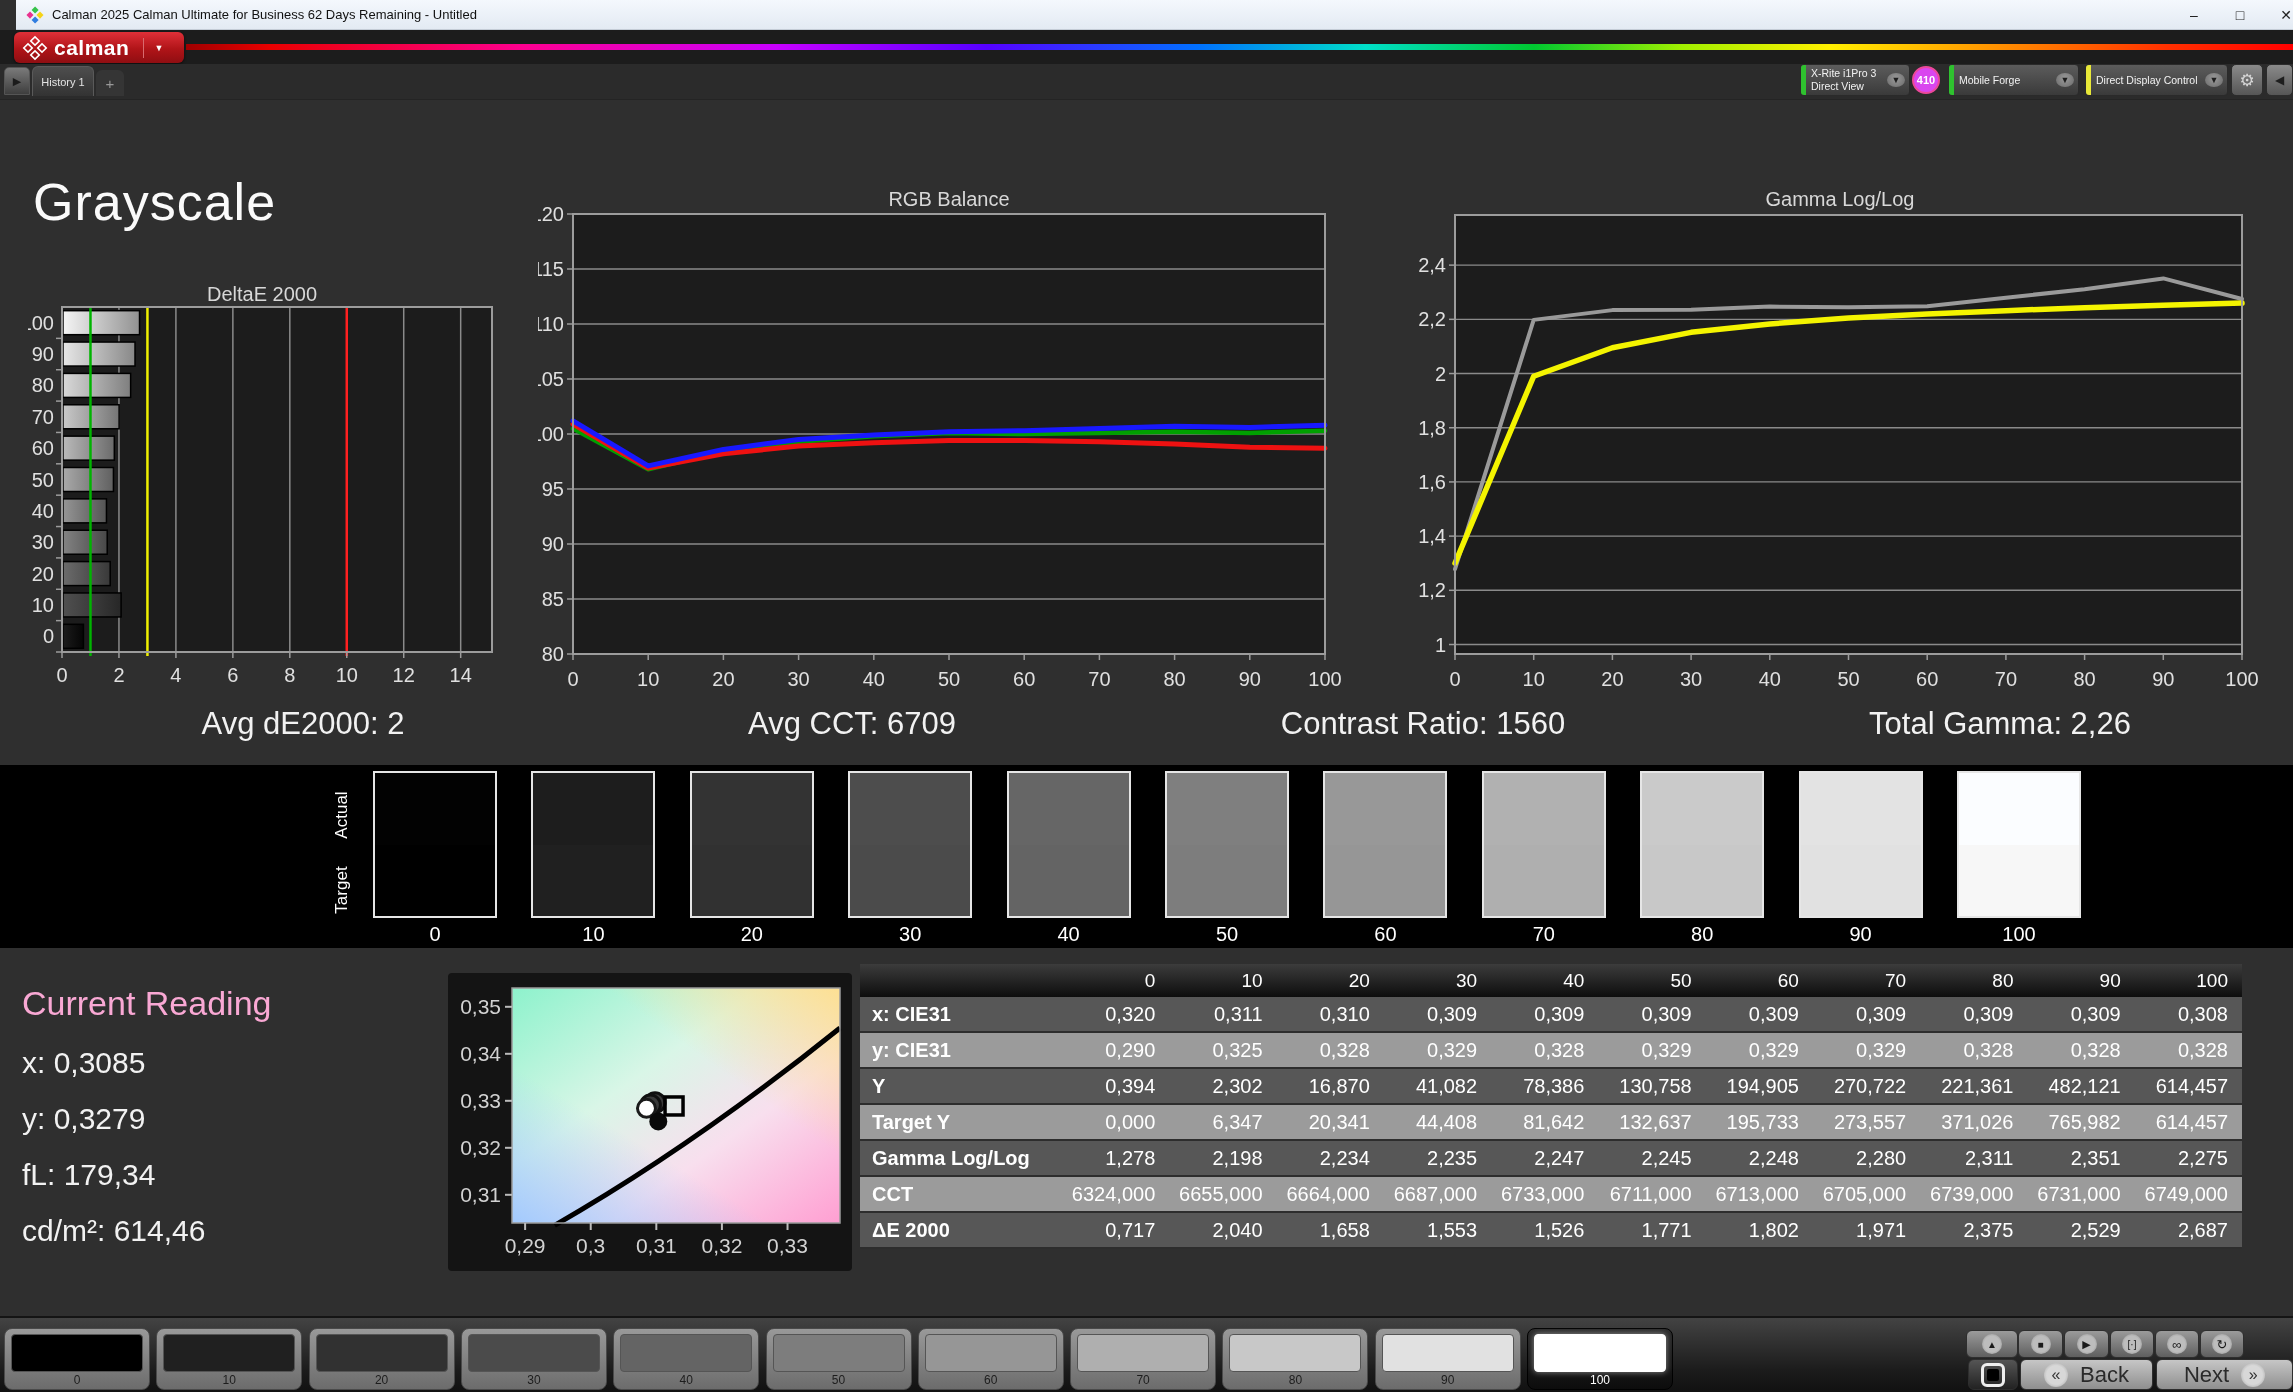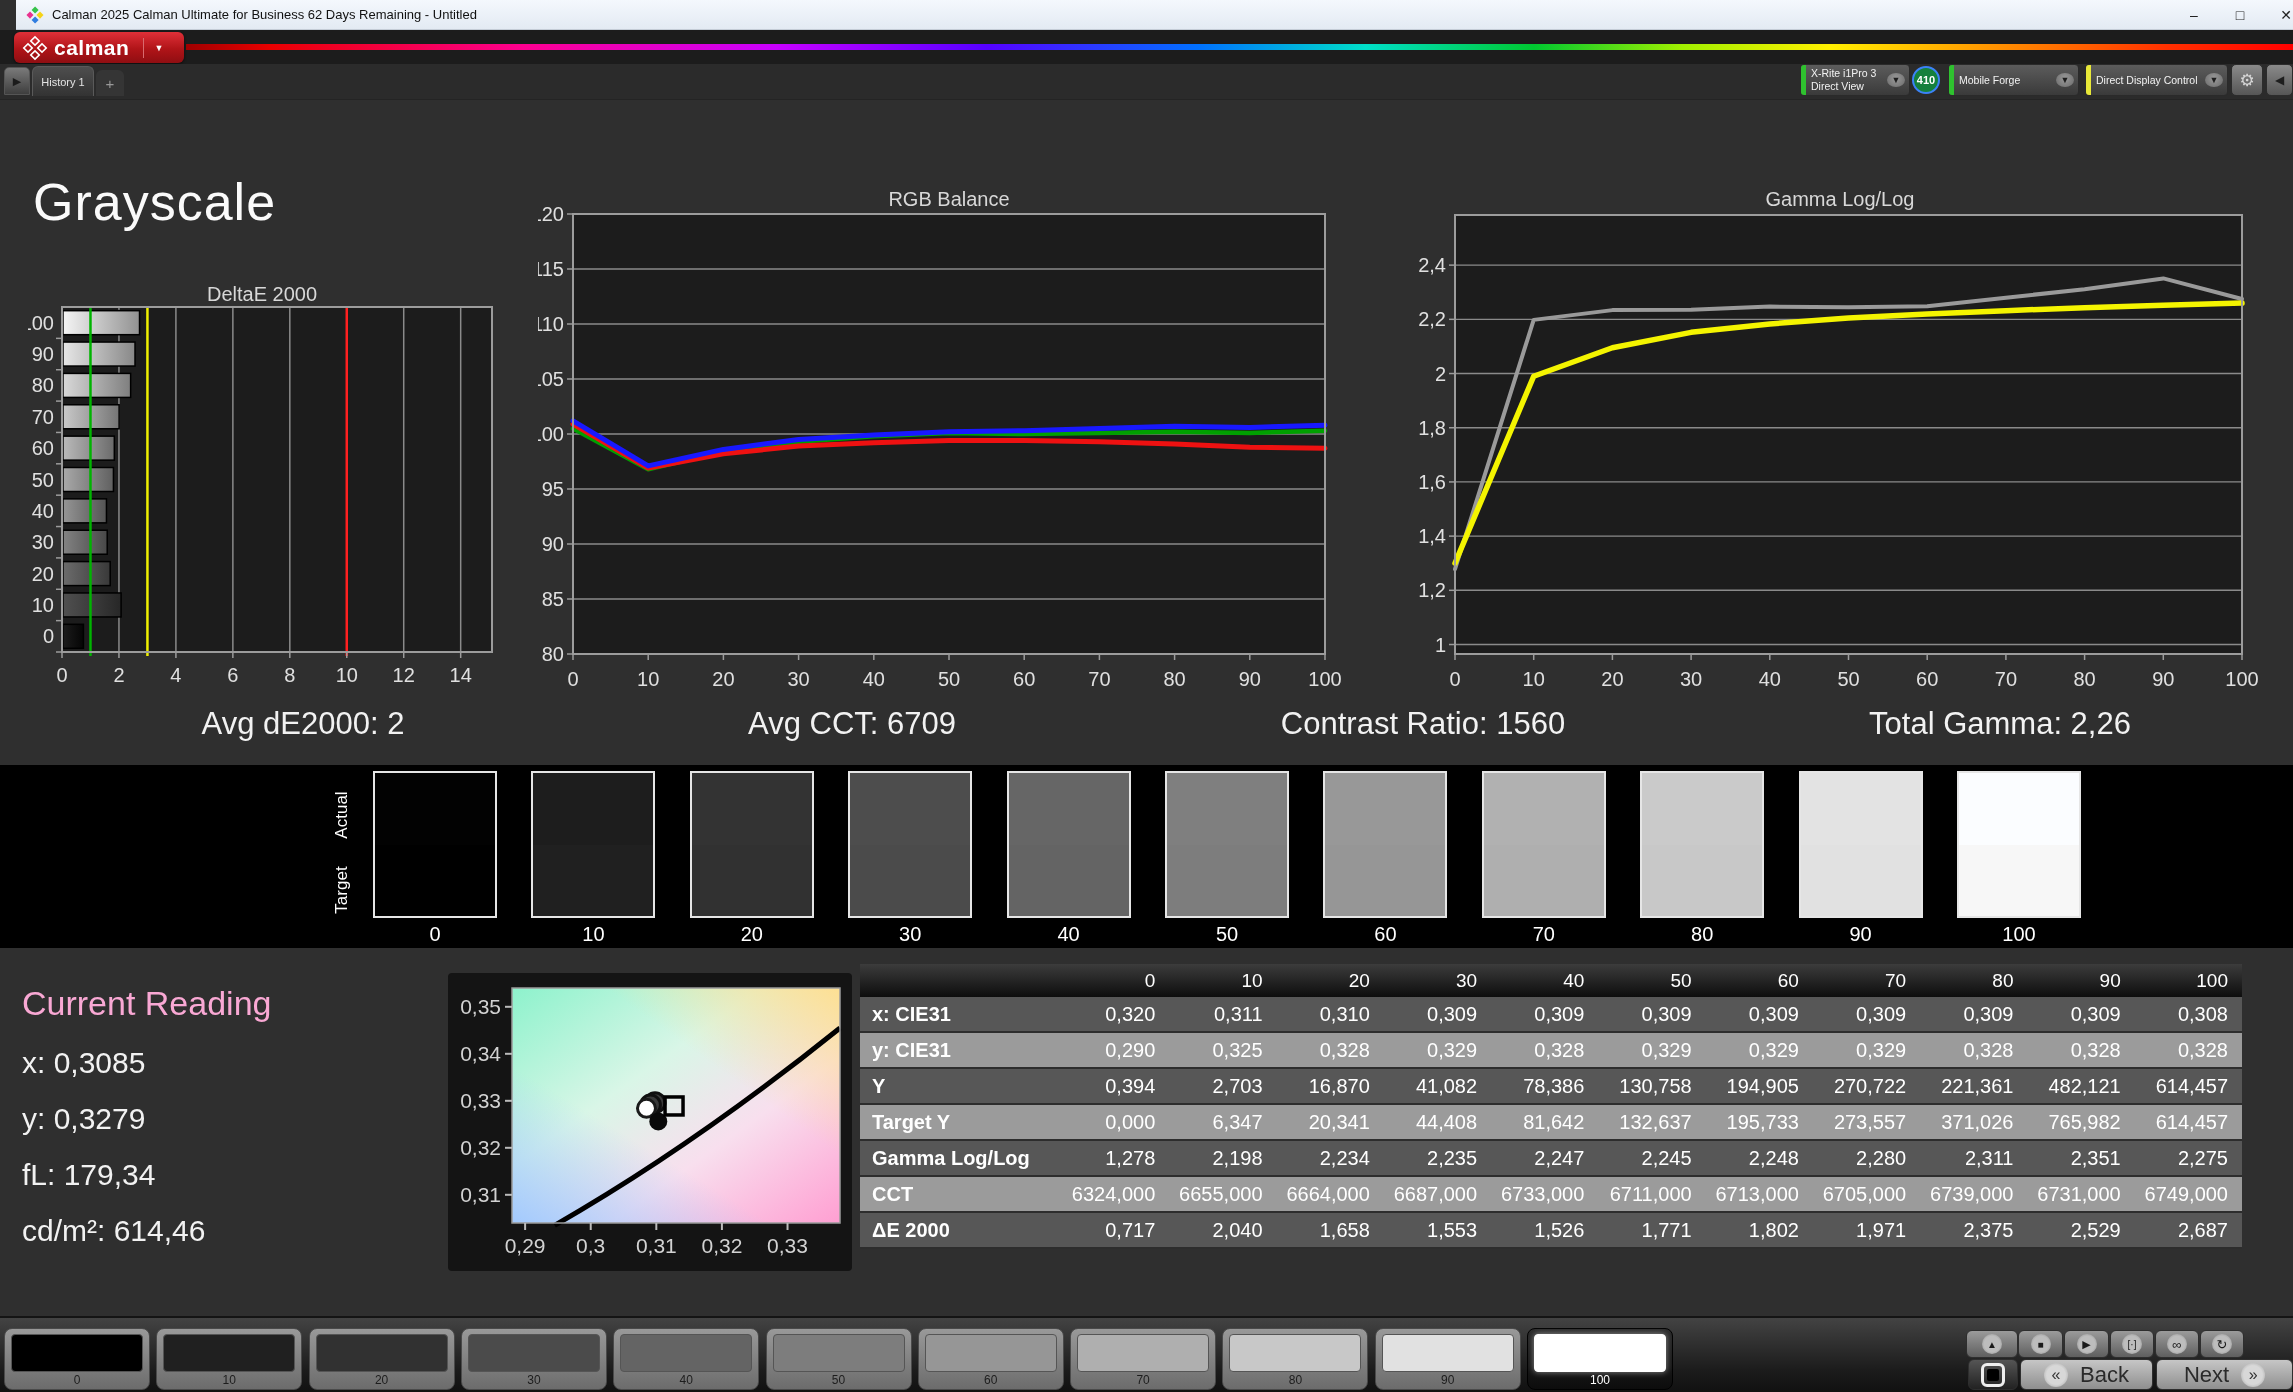--- a/index.html
+++ b/index.html
@@ -34,21 +34,21 @@
   .plustab{position:absolute;left:96px;top:6px;width:28px;height:26px;border-radius:6px 6px 0 0;
            background:#353535;display:flex;align-items:center;justify-content:center;color:#999;font-size:15px;}
   
   .dd{position:absolute;top:64px;height:32px;border-radius:4px;background:linear-gradient(#5c5c5c,#3a3a3a);
       border:1px solid #2a2a2a;display:flex;align-items:center;overflow:hidden;}
   .dd .accent{width:5px;align-self:stretch;}
   .dd .ddlabel{flex:1;padding-left:5px;font-size:10.5px;line-height:1.2;color:#f2f2f2;}
   .dd .chev{width:18px;color:#1d1d1d;font-size:9px;text-align:center;
             background:radial-gradient(circle at 50% 40%,#9a9a9a,#6a6a6a);border-radius:50%;height:14px;line-height:14px;margin-right:4px;}
   .badge{position:absolute;left:1912px;top:66px;width:28px;height:28px;border-radius:50%;
-         background:#15803d;border:2px solid #3b82f6;color:#fff;font-size:11px;font-weight:bold;
+         background:#d946ef;border:2px solid #ec4899;color:#fff;font-size:11px;font-weight:bold;
          display:flex;align-items:center;justify-content:center;}
   .sqbtn{position:absolute;top:64px;height:32px;border-radius:5px;background:linear-gradient(#8a8a8a,#565656);
          border:1px solid #2c2c2c;display:flex;align-items:center;justify-content:center;color:#ddd;}
   
   .pagetitle{position:absolute;left:33px;top:172px;font-size:52px;font-weight:300;color:#fafafa;letter-spacing:1px;}
   .charttitle{position:absolute;transform:translateX(-50%);font-size:20px;color:#d8d8d8;}
   .summary{position:absolute;transform:translateX(-50%);font-size:31px;color:#f2f2f2;white-space:nowrap;margin-left:36px;}
   
   #strip{position:absolute;left:0;top:765px;width:2293px;height:183px;background:#000;}
   .striplabel{position:absolute;color:#fff;font-size:17px;transform:rotate(-90deg);transform-origin:center;white-space:nowrap;}
@@ -544,21 +544,21 @@
       <div class="vcell rowB">0,329</div>
       <div class="vcell rowB">0,328</div>
       <div class="vcell rowB">0,329</div>
       <div class="vcell rowB">0,329</div>
       <div class="vcell rowB">0,329</div>
       <div class="vcell rowB">0,328</div>
       <div class="vcell rowB">0,328</div>
       <div class="vcell rowB">0,328</div>
       <div class="lcell rowA">Y</div>
       <div class="vcell rowA">0,394</div>
-      <div class="vcell rowA">2,703</div>
+      <div class="vcell rowA">2,302</div>
       <div class="vcell rowA">16,870</div>
       <div class="vcell rowA">41,082</div>
       <div class="vcell rowA">78,386</div>
       <div class="vcell rowA">130,758</div>
       <div class="vcell rowA">194,905</div>
       <div class="vcell rowA">270,722</div>
       <div class="vcell rowA">221,361</div>
       <div class="vcell rowA">482,121</div>
       <div class="vcell rowA">614,457</div>
       <div class="lcell rowB">Target Y</div>

